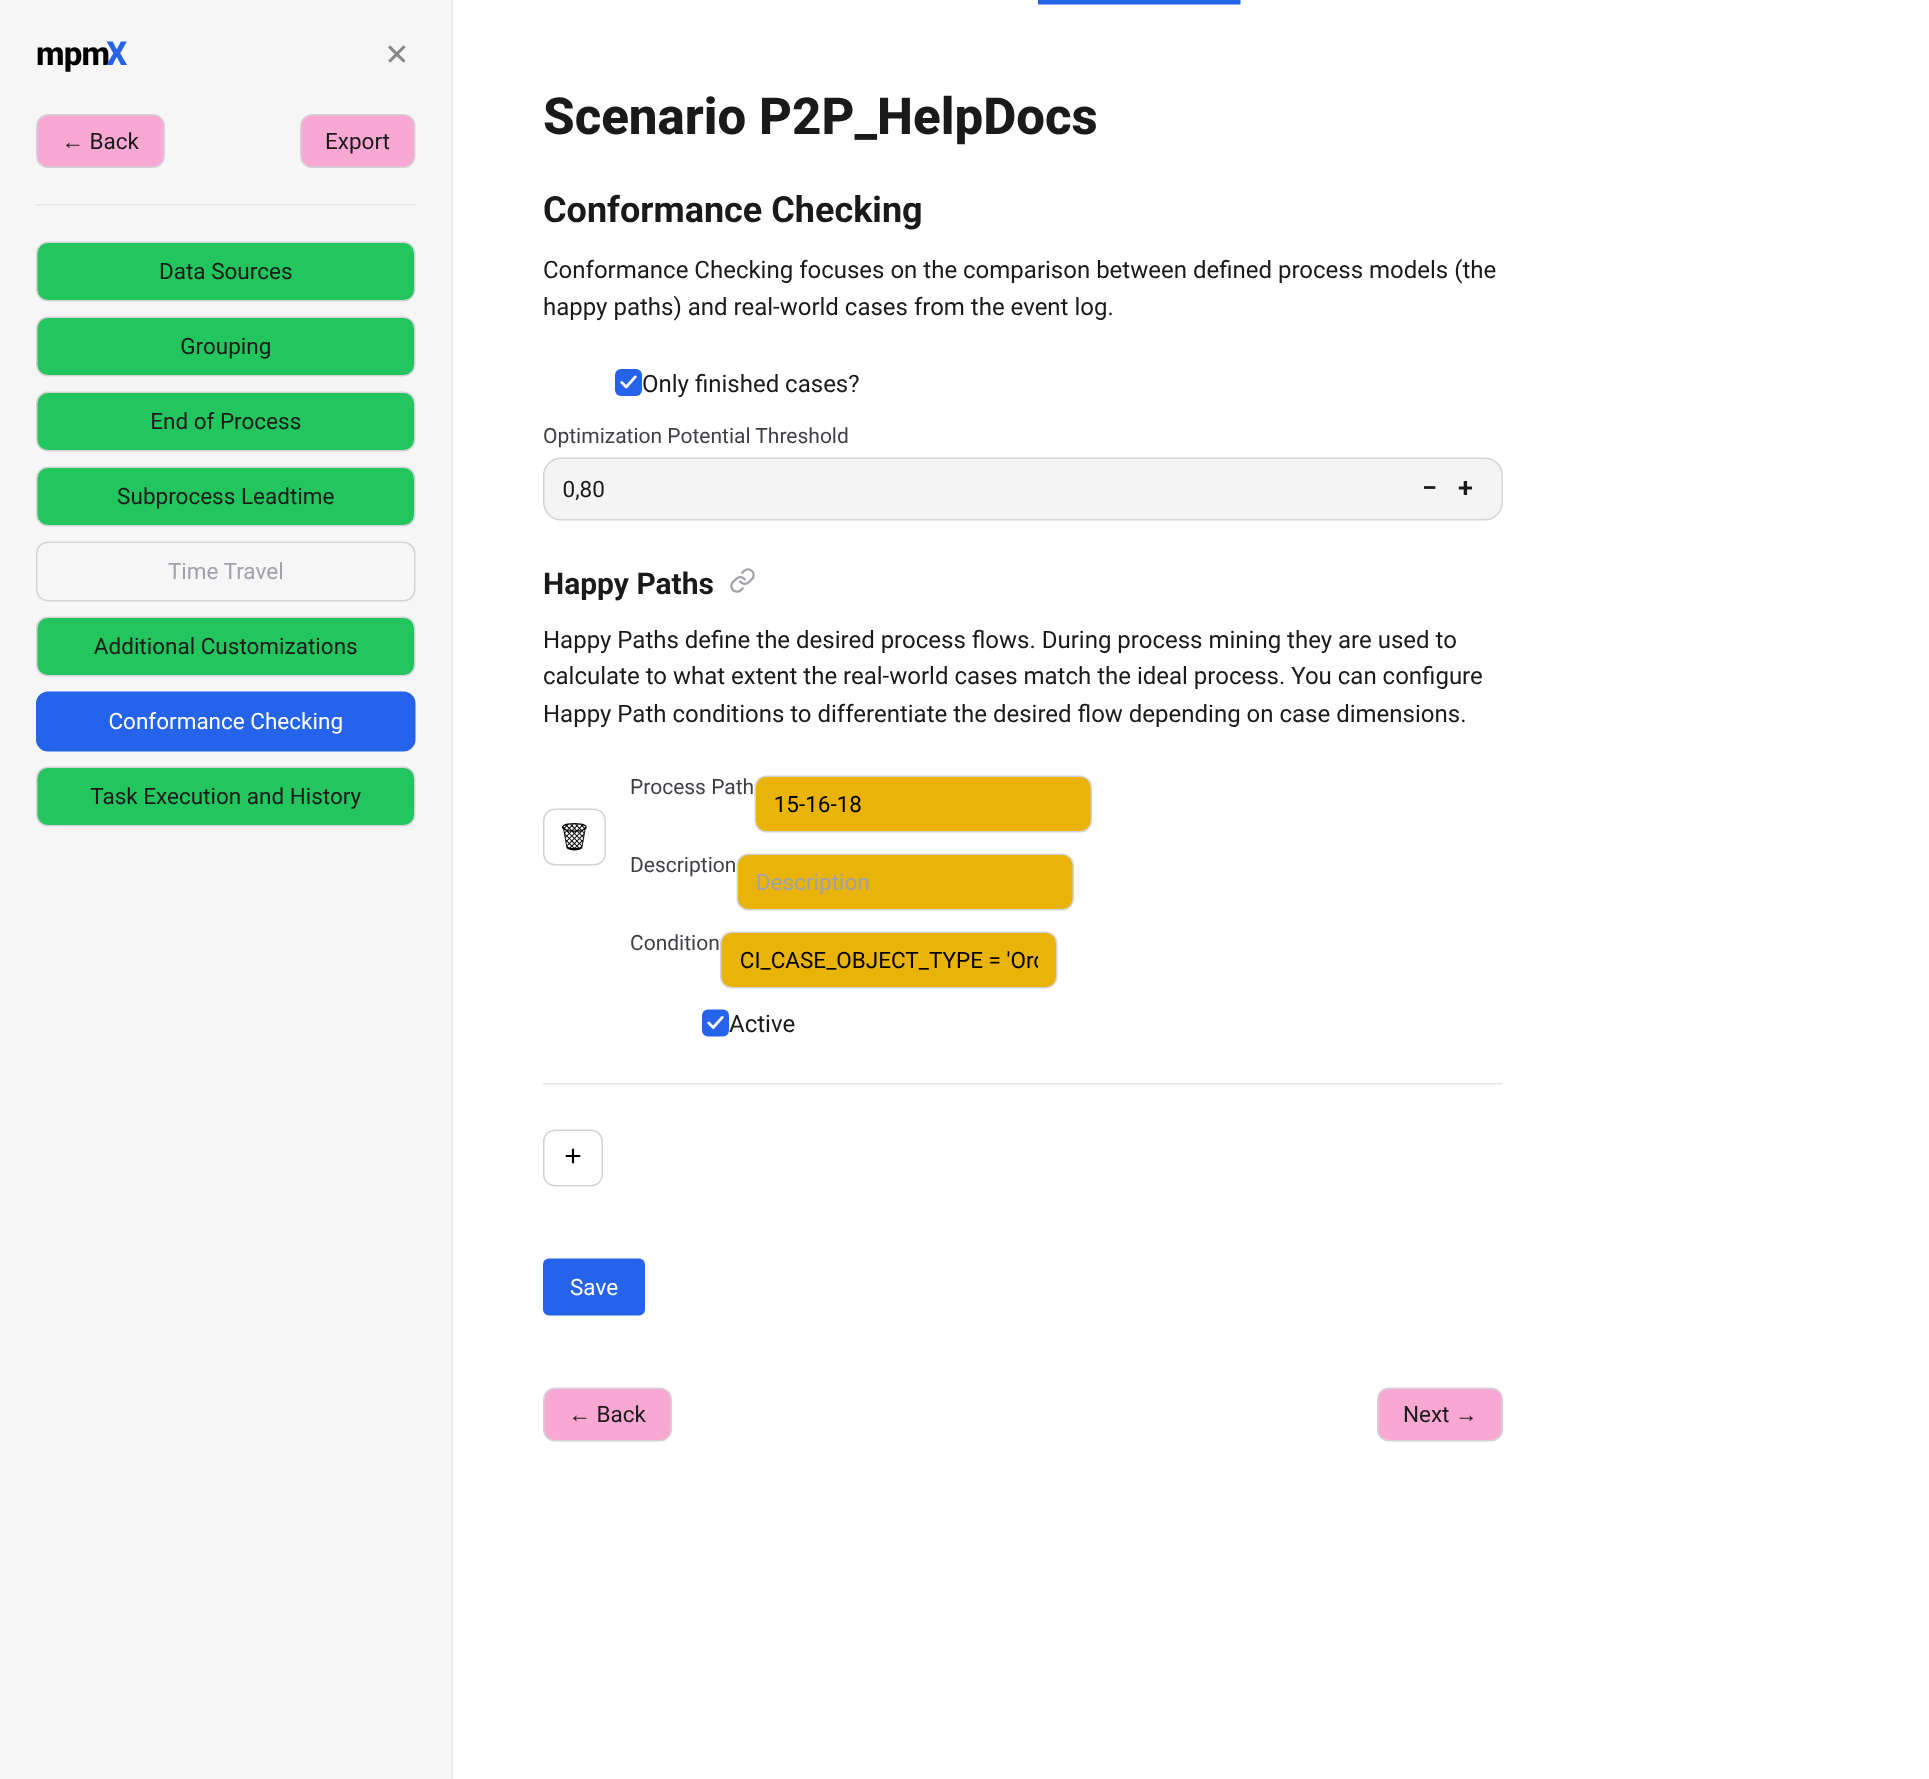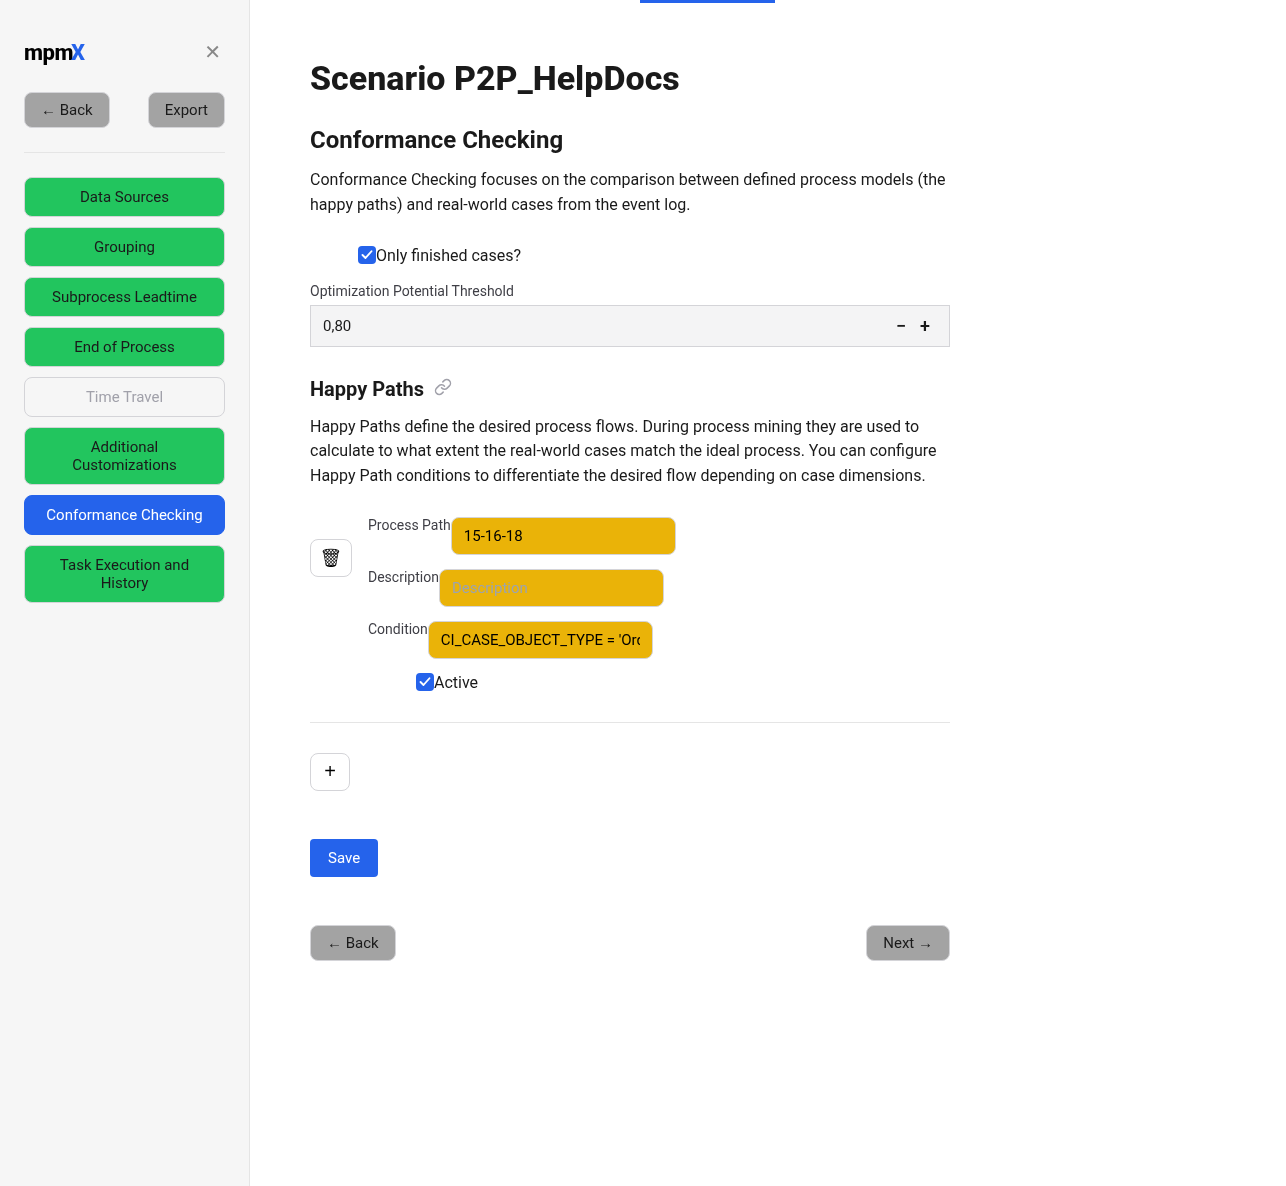--- a/index.html
+++ b/index.html
@@ -6,24 +6,24 @@
     body {
       font-family: -apple-system, BlinkMacSystemFont, "Segoe UI", Roboto, Helvetica, Arial, sans-serif;
       background: #fff;
       color: #1a1a1a;
       display: flex;
       width: 1286px;
       height: 1186px;
       overflow: hidden;
     }
     .sidebar {
-      width: 250px;
+      width: 302px;
       background: #f6f6f6;
       border-right: 1px solid #e5e5e5;
-      padding: 36px 24px;
+      padding: 20px 24px;
       display: flex;
       flex-direction: column;
     }
     .sidebar-header {
       display: flex;
       justify-content: space-between;
       align-items: center;
       margin-bottom: 24px;
     }
     .logo { font-weight: 800; font-size: 22px; letter-spacing: -0.5px; display:flex; align-items:center;}
@@ -35,21 +35,21 @@
       color: #888;
       cursor: pointer;
       padding: 4px;
     }
     .sidebar-top-buttons {
       display: flex;
       justify-content: space-between;
       margin-bottom: 24px;
     }
     .btn {
-      background: #a3a3a3;
+      background: #f9a8d4;
       border: 1px solid #d4d4d8;
       border-radius: 8px;
       padding: 8px 16px;
       font-size: 15px;
       cursor: pointer;
       font-family: inherit;
       color: #1a1a1a;
     }
     .divider {
       border: none;
@@ -103,21 +103,21 @@
       display:flex; align-items:center; justify-content:center;
       cursor:pointer;
     }
     .checkbox svg { width:12px; height:12px;}
     .checkbox-label { font-size: 16px;}
     .field-label { font-size: 14px; color: #3f3f46; margin-bottom: 6px;}
     .stepper {
       display:flex; align-items:center;
       background: #f4f4f5;
       border: 1px solid #d4d4d8;
-      border-radius: 0;
+      border-radius: 12px;
       padding: 8px 12px;
       max-width: 640px;
       margin-bottom: 30px;
     }
     .stepper .value { flex:1; font-size:15px;}
     .stepper .step-btn {
       width:24px; height:24px;
       display:flex; align-items:center; justify-content:center;
       font-size:18px; font-weight:600;
       cursor:pointer;
@@ -191,22 +191,22 @@
     <span class="close-x">✕</span>
   </div>
   <div class="sidebar-top-buttons">
     <button class="btn">← Back</button>
     <button class="btn">Export</button>
   </div>
   <hr class="divider">
   <nav class="nav-list">
     <div class="nav-item">Data Sources</div>
     <div class="nav-item">Grouping</div>
+    <div class="nav-item">End of Process</div>
     <div class="nav-item">Subprocess Leadtime</div>
-    <div class="nav-item">End of Process</div>
     <div class="nav-item disabled">Time Travel</div>
     <div class="nav-item">Additional Customizations</div>
     <div class="nav-item active">Conformance Checking</div>
     <div class="nav-item">Task Execution and History</div>
   </nav>
 </aside>
 
 <main class="main">
   <div class="top-indicator"></div>
   <h1>Scenario P2P_HelpDocs</h1>

